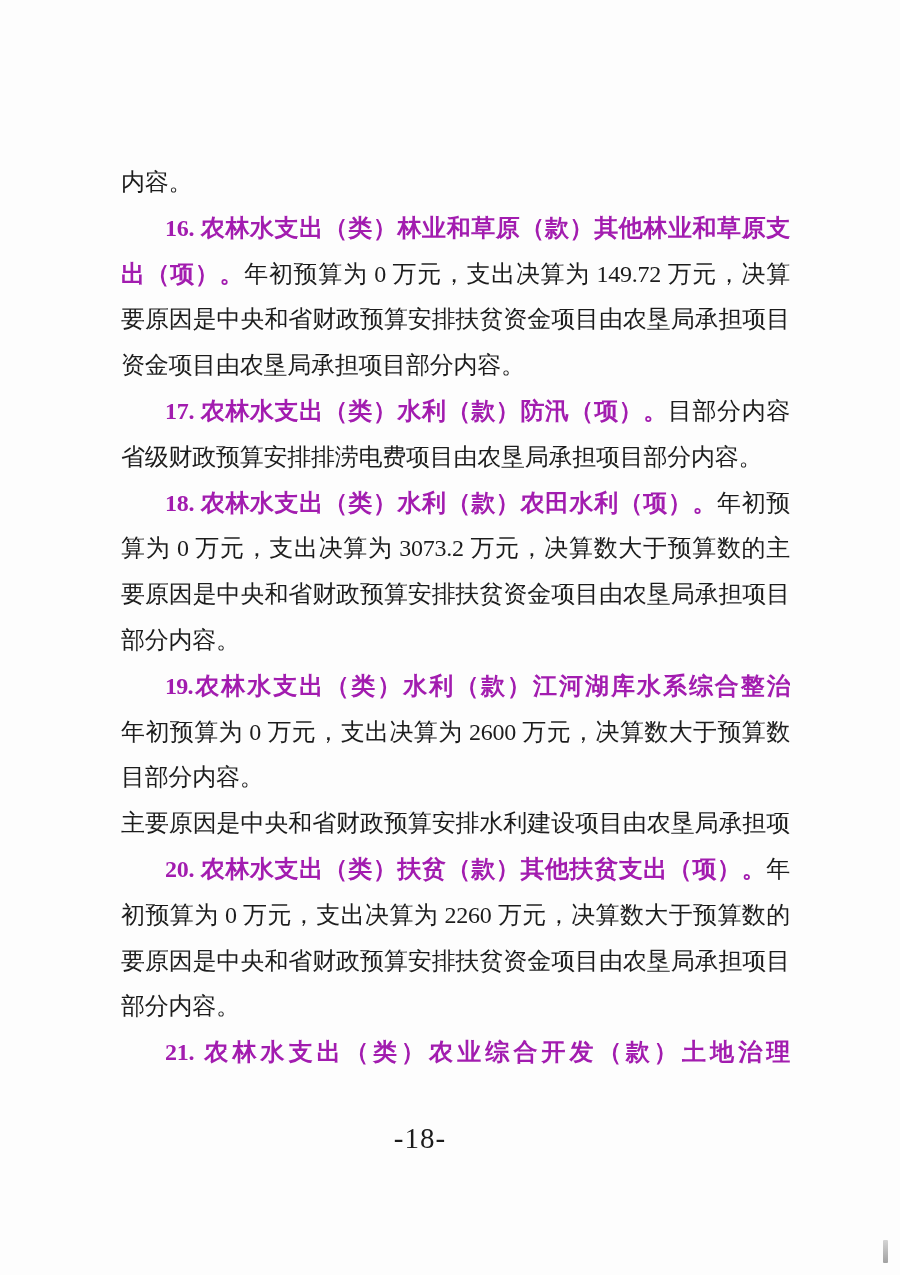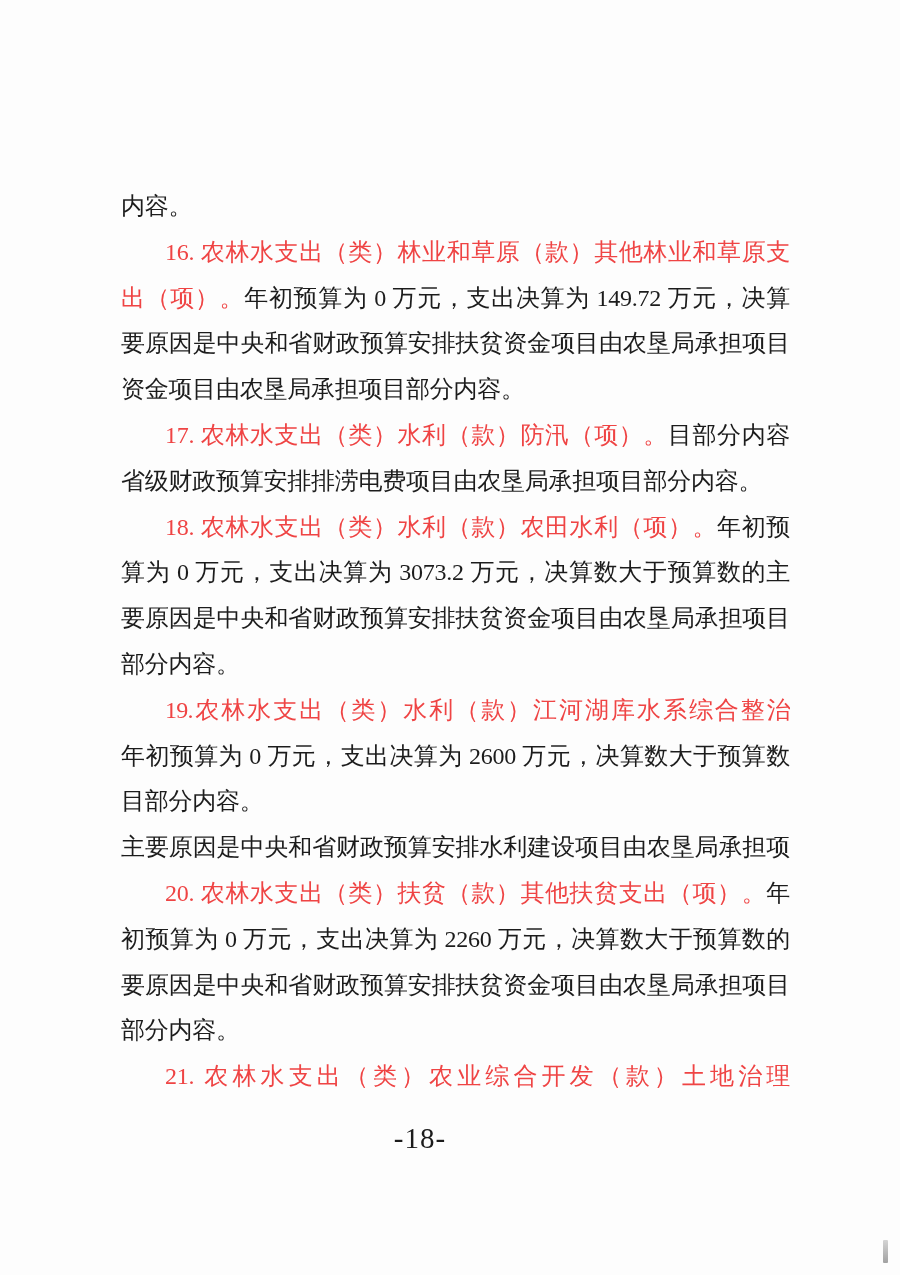--- a/index.html
+++ b/index.html
@@ -12,21 +12,21 @@
     width: 900px;
     height: 1275px;
     background: #fdfdfd;
     overflow: hidden;
     font-family: "Liberation Serif", "DejaVu Serif", serif;
     color: #1c1c1c;
   }
   .content {
     position: absolute;
     left: 121px;
-    top: 184px;
+    top: 160px;
     width: 669px;
   }
   .line {
     height: 45.8px;
     line-height: 45.8px;
     font-size: 24px;
     letter-spacing: -0.25px;
     text-align: justify;
     text-justify: inter-character;
     overflow: hidden;
@@ -38,22 +38,22 @@
   .line.indent {
     text-indent: 44px;
   }
   .line.tight {
     letter-spacing: -0.8px;
   }
   .run {
     font-weight: normal;
   }
   .run-bold {
-    font-weight: normal;
-    color: #ef4444;
+    font-weight: bold;
+    color: #a21caf;
   }
   .page-number {
     position: absolute;
     left: 0;
     top: 1122px;
     width: 840px;
     text-align: center;
     font-size: 29px;
     letter-spacing: 1px;
     color: #1c1c1c;

